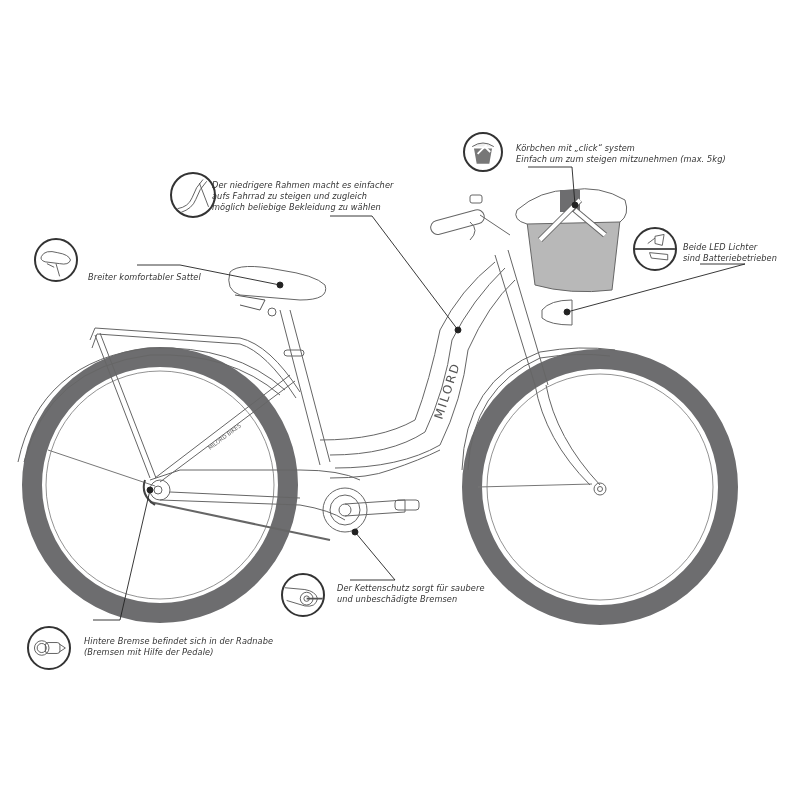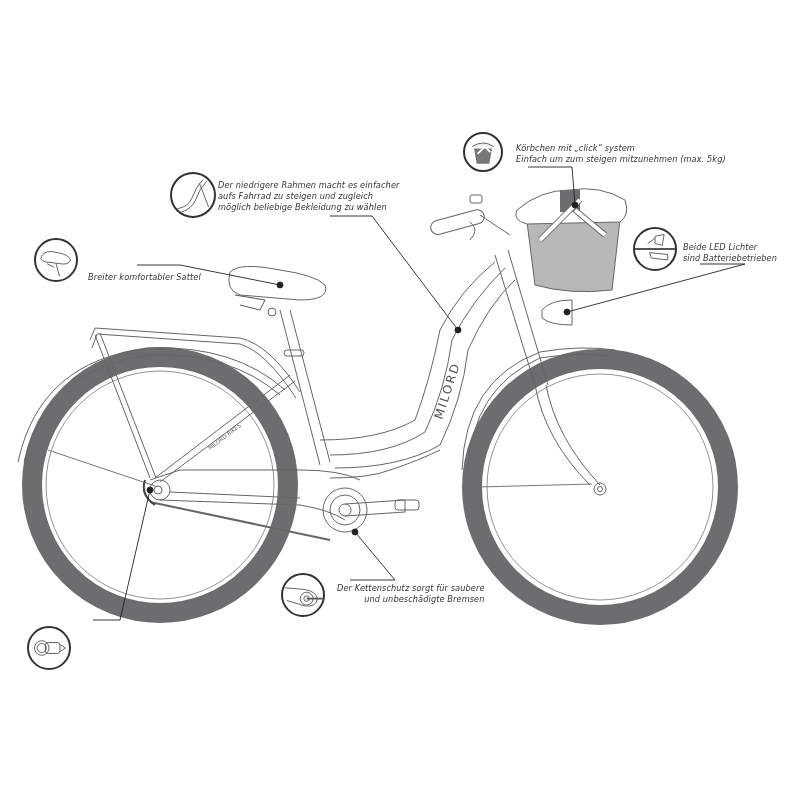--- a/index.html
+++ b/index.html
@@ -141,21 +141,21 @@
     <span>Einfach um zum steigen mitzunehmen (max. 5kg)</span>
   </div>
 
   <div class="icon-circle" style="left:170px;top:172px;width:46px;height:46px;">
     <svg viewBox="0 0 46 46" fill="none" stroke="#555">
         <path d="M6 38 Q18 36 22 26 Q26 14 34 6"></path>
         <path d="M10 42 Q22 38 26 28 Q30 16 38 8"></path>
         <path d="M30 10 L40 36"></path>
       </svg>
   </div>
-  <div class="label" style="left:218px;top:180px;">
+  <div class="label" style="left:212px;top:180px;">
     <span>Der niedrigere Rahmen macht es einfacher</span>
     <span>aufs Fahrrad zu steigen und zugleich</span>
     <span>möglich beliebige Bekleidung zu wählen</span>
   </div>
 
   <div class="icon-circle" style="left:34px;top:238px;width:44px;height:44px;">
     <svg viewBox="0 0 44 44" fill="none" stroke="#555">
         <path d="M6 18 Q10 10 24 14 Q36 16 38 22 Q36 28 26 26 L10 24 Q4 22 6 18 Z"></path>
         <path d="M22 26 L26 40"></path>
         <path d="M12 26 L20 30"></path>
@@ -179,27 +179,31 @@
   </div>
 
   <div class="icon-circle" style="left:281px;top:573px;width:44px;height:44px;">
     <svg viewBox="0 0 44 44" fill="none" stroke="#555">
         <path d="M2 14 L24 16 Q36 18 38 26 Q36 36 24 34 L4 28"></path>
         <circle cx="26" cy="26" r="7"></circle>
         <circle cx="26" cy="26" r="3"></circle>
         <line x1="26" y1="26" x2="44" y2="26" stroke-width="2"></line>
       </svg>
   </div>
-  <div class="label" style="left:337px;top:583px;text-align:right;">
+  <div class="label" style="left:337px;top:583px;">
     <span>Der Kettenschutz sorgt für saubere</span>
     <span>und unbeschädigte Bremsen</span>
   </div>
 
   <div class="icon-circle" style="left:27px;top:626px;width:44px;height:44px;">
     <svg viewBox="0 0 44 44" fill="none" stroke="#555">
         <circle cx="14" cy="22" r="8"></circle>
         <circle cx="14" cy="22" r="5"></circle>
         <rect x="18" y="16" width="16" height="12" rx="3"></rect>
         <path d="M34 18 L40 22 L34 26"></path>
       </svg>
   </div>
+  <div class="label" style="left:84px;top:636px;">
+    <span>Hintere Bremse befindet sich in der Radnabe</span>
+    <span>(Bremsen mit Hilfe der Pedale)</span>
+  </div>
 
 </div>
 
 </body></html>

